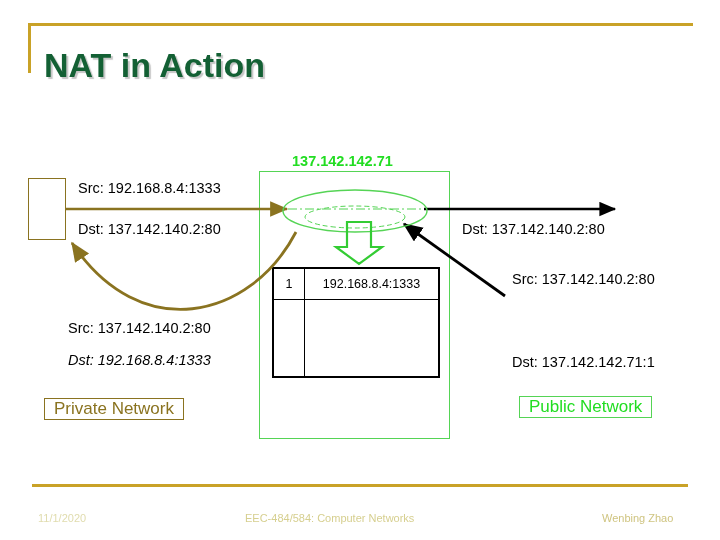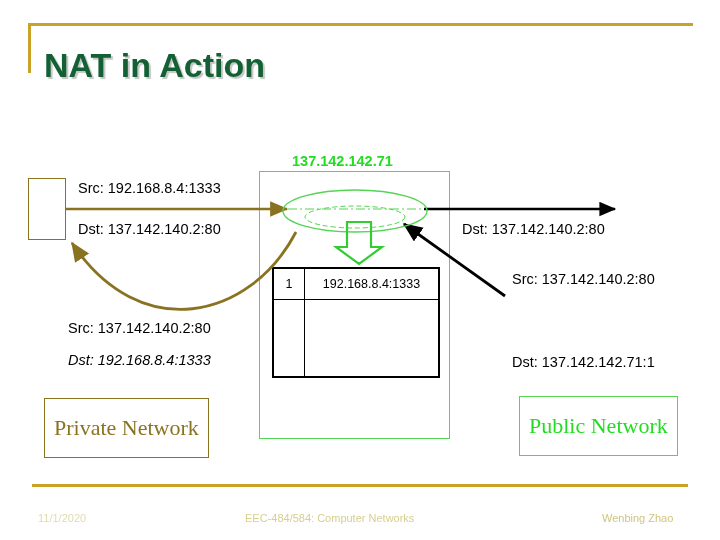--- a/index.html
+++ b/index.html
@@ -114,25 +114,24 @@
     vertical-align: middle;
     font-family: "Liberation Sans", sans-serif;
   }
   .nat-table .c-idx { width: 30px; }
   .nat-table .r1 { height: 30px; }
   .nat-table .r2 { height: 76px; }
 
   
   .caption {
     position: absolute;
-    font-size: 22px;
-    white-space: nowrap;
-    padding: 16px 9px;
-    box-sizing: border-box;
-    font-family: Liberation Serif, serif;
+    font-size: 17px;
+    white-space: nowrap;
+    padding: 0 9px;
+    box-sizing: border-box;
   }
   .caption.private {
     left: 44px;
     top: 398px;
     color: #8a7320;
     border: 1.3px solid #8a7320;
   }
   .caption.public {
     left: 495px;
     top: 396px;

